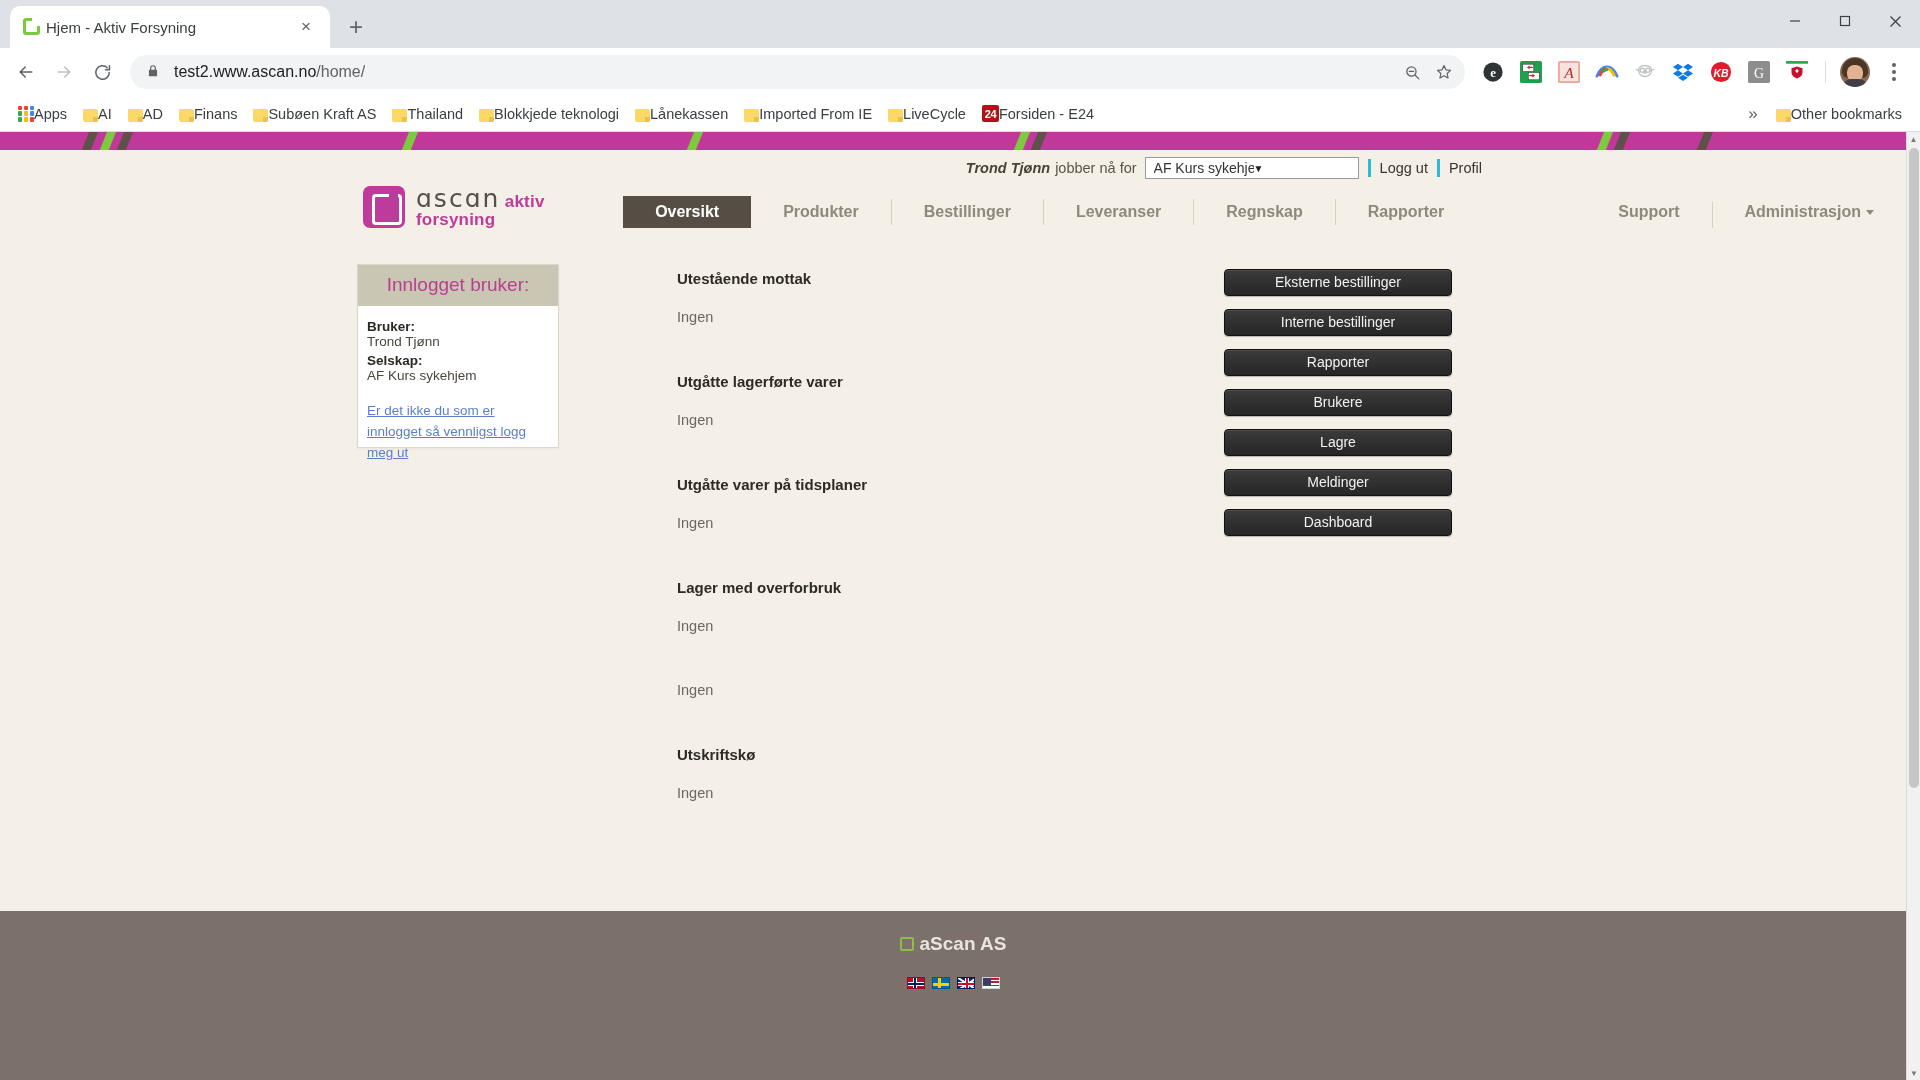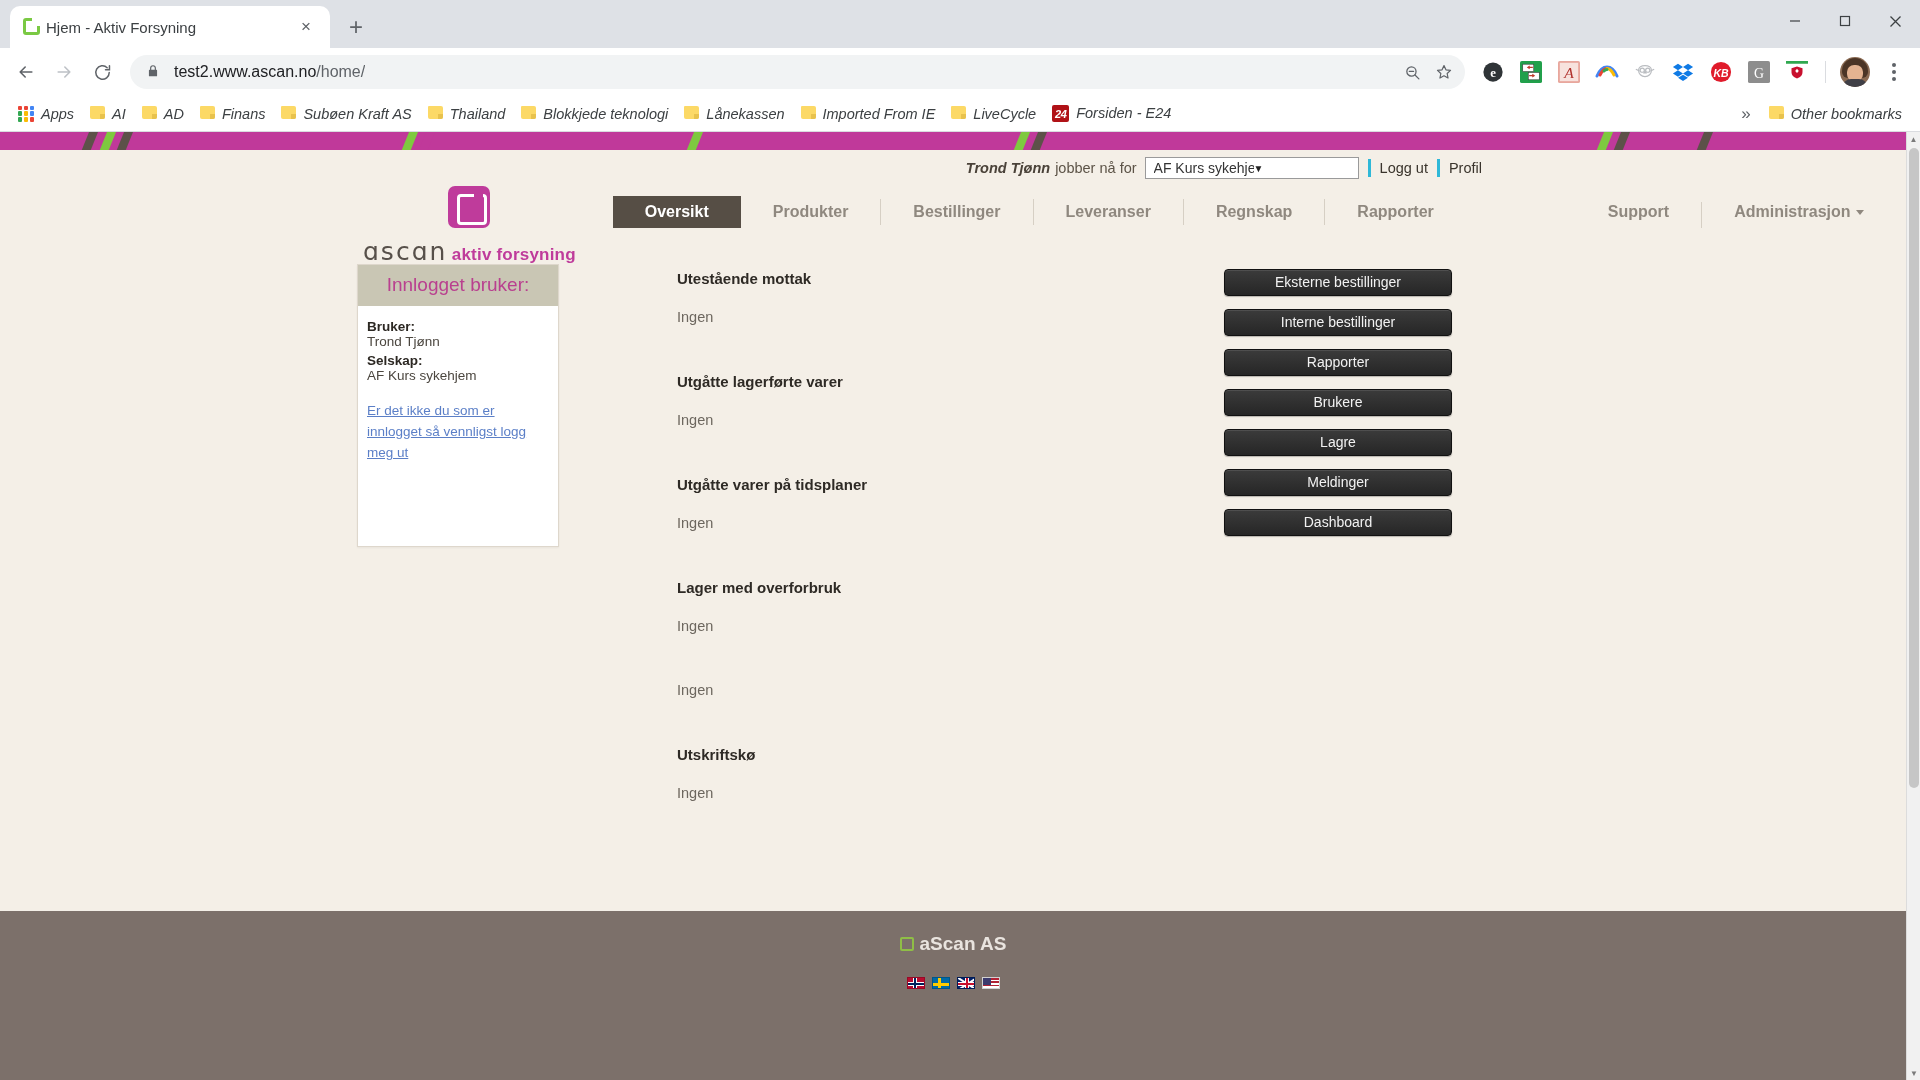--- a/index.html
+++ b/index.html
@@ -94,21 +94,21 @@
     width:36px;height:36px;flex:0 0 36px;display:flex;flex-direction:column;
     align-items:center;justify-content:center;gap:3px;
   }
   .kebab i { width:4px;height:4px;border-radius:50%;background:#5f6368;display:block; }
 
   
   .bookmarks {
     height:36px; background:#fff; display:flex; align-items:center;
     padding:0 10px; gap:0; border-bottom:1px solid #dadce0; overflow:hidden;
   }
-  .bm { display:flex;align-items:flex-start;gap:7px;padding:4px 8px;border-radius:4px;white-space:nowrap;flex:0 0 auto;font-style:italic; }
+  .bm { display:flex;align-items:flex-end;padding:4px 8px;border-radius:4px;white-space:nowrap;flex:0 0 auto; }
   .bm-label { font-size:14.5px;color:#3c4043; }
   .folder {
     width:15px;height:13px;flex:0 0 15px;background:#fcd966;border-radius:1px 2px 2px 2px;position:relative;
   }
   .folder::after{content:"";position:absolute;right:0;bottom:0;width:5px;height:5px;background:#e8c24d;border-radius:0 0 2px 0;}
   .appsgrid { width:16px;height:16px;flex:0 0 16px;display:grid;grid-template-columns:repeat(3,1fr);grid-template-rows:repeat(3,1fr);gap:1.5px; }
   .appsgrid i { display:block;border-radius:1px; }
   .e24 { width:17px;height:17px;flex:0 0 17px;background:#b01217;color:#fff;font-size:11px;font-weight:bold;display:flex;align-items:center;justify-content:center;border-radius:2px;letter-spacing:-0.5px;}
   .chev { margin-left:auto;padding:0 10px;color:#5f6368;font-size:17px;flex:0 0 auto;}
   .otherbm { margin-left:0; }
@@ -140,21 +140,21 @@
     width:214px;height:22px;background:#fff;border:1px solid #9a9a9a;
     display:flex;align-items:center;padding:0 4px 0 8px;font-size:14px;color:#333;
   }
   .company-select span{flex:1;white-space:nowrap;overflow:hidden;}
   .company-select .arw{font-size:10px;color:#222;}
   .vsep { width:3px;height:18px;background:#2fb8d8;margin:0 9px; }
   .ulink { color:#3a342c; font-size:14.5px; }
 
   
   .header { display:flex; align-items:flex-start; padding-left:363px; height:62px; }
-  .logo { display:flex; align-items:center; gap:11px;flex-direction:column; }
+  .logo { display:flex; align-items:center; gap:11px; }
   .logo-mark {
     width:42px;height:42px;background:#bf3b9b;border-radius:7px;position:relative;flex:0 0 42px;
   }
   .logo-mark::before{
     content:"";position:absolute;left:9px;top:8px;width:24px;height:25px;
     border:3.5px solid #fff;border-radius:4px;
   }
   .logo-mark::after{
     content:"";position:absolute;right:7px;top:6px;width:9px;height:9px;background:#bf3b9b;
   }
@@ -174,21 +174,21 @@
   .nav-div { width:1px; height:26px; background:#d6cfc4; }
   .nav-right { display:flex;align-items:flex-end;margin-left:110px; }
   .caret { display:inline-block;margin-left:5px;border-left:4px solid transparent;border-right:4px solid transparent;border-top:5px solid #8f887f;vertical-align:middle; }
 
   
   .content { display:flex; padding-left:357px; margin-top:16px; }
 
   .usercard {
     width:100px; width:auto; flex:0 0 202px; background:#fff;
     border:1px solid #ded7cc; box-shadow:0 1px 2px rgba(0,0,0,0.05);
-    height:283px;
+    height:184px;
   }
   .usercard-hd {
     background:#c9c6b4; color:#b9408f; font-size:19px; text-align:center;
     padding:9px 0 10px; font-weight:400;
   }
   .usercard-bd { padding:13px 9px 0 9px; font-size:13.5px; color:#4b463f; }
   .usercard-bd b { display:block;color:#2c2823;font-size:13.5px; }
   .usercard-bd .val { margin-bottom:4px; color:#4b463f; }
   .usercard-bd a {
     display:block;margin-top:18px;color:#5b7fc7;text-decoration:underline;

